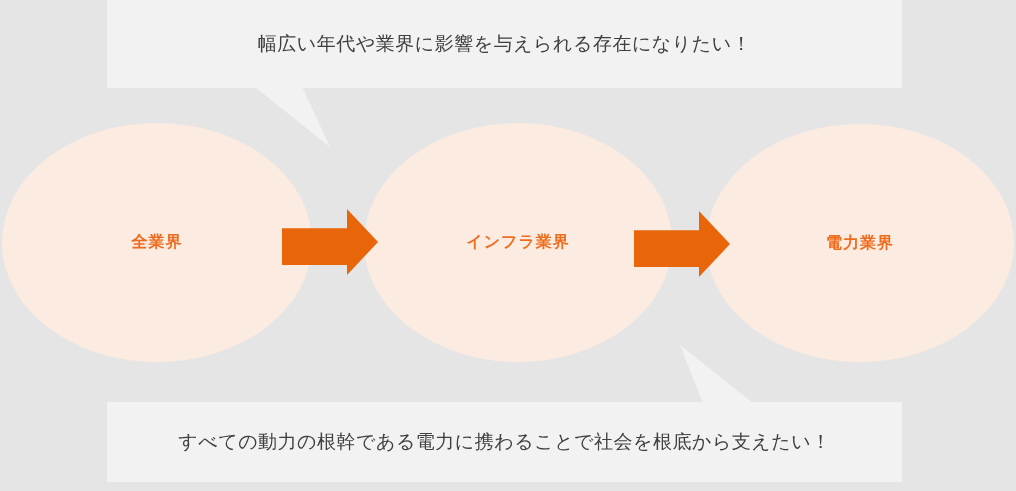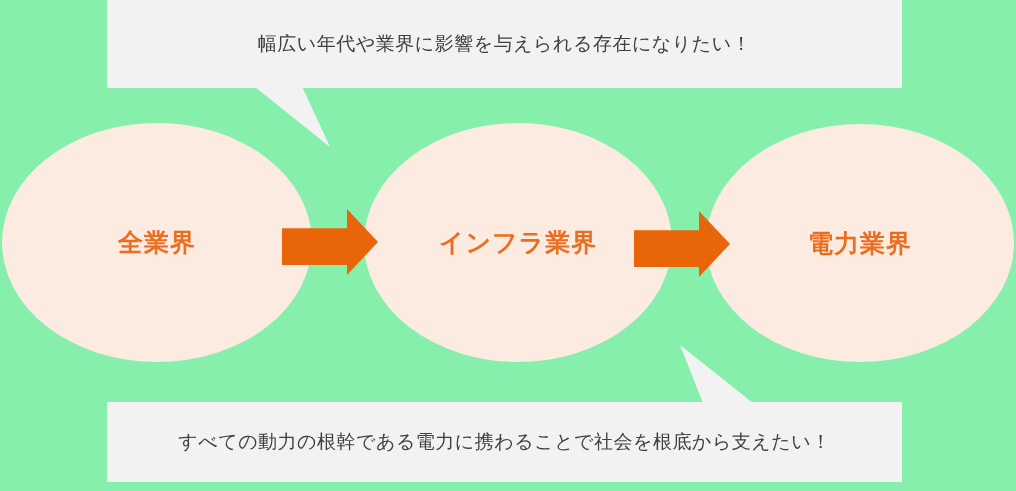--- a/index.html
+++ b/index.html
@@ -1,19 +1,19 @@
 <!DOCTYPE html>
 <html><head>
 <meta charset="utf-8">
 <style>
   html,body{margin:0;padding:0;background:#000;}
   .canvas{
     position:relative;
     width:1016px;height:491px;
-    background:#86efac;
+    background:#e5e5e5;
     overflow:hidden;
     font-family:"Liberation Sans","DejaVu Sans",sans-serif;
   }
   
   .bubble{
     position:absolute;
     left:107px;width:795px;
     background:#f2f2f2;
     display:flex;align-items:center;justify-content:center;
   }
@@ -43,21 +43,21 @@
     background:#fcebe1;
     border-radius:50%;
     display:flex;align-items:center;justify-content:center;
     z-index:1;
   }
   .ellipse-1{left:2px;top:123px;width:310px;height:239px;}
   .ellipse-2{left:364px;top:123px;width:308px;height:239px;}
   .ellipse-3{left:706px;top:124px;width:308px;height:238px;}
   .ellipse-label{
     color:#ed6d1e;
-    font-size:25px;
+    font-size:16px;
     font-weight:bold;
     letter-spacing:1px;
     white-space:nowrap;
     font-family:Liberation Serif, serif;
   }
   
   .arrow{
     position:absolute;
     width:96px;height:66px;
     background:#e8650a;

